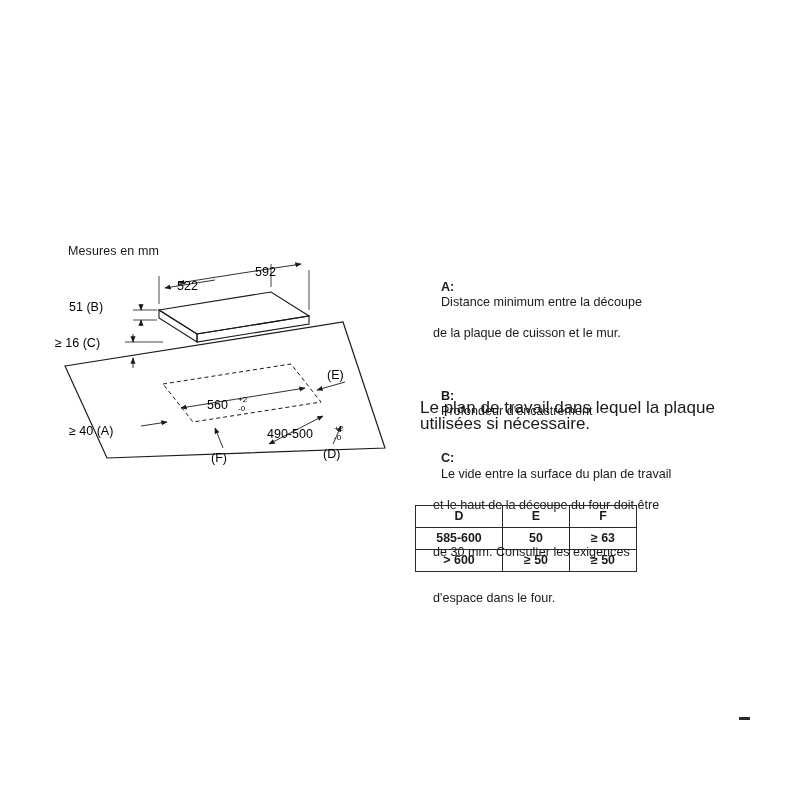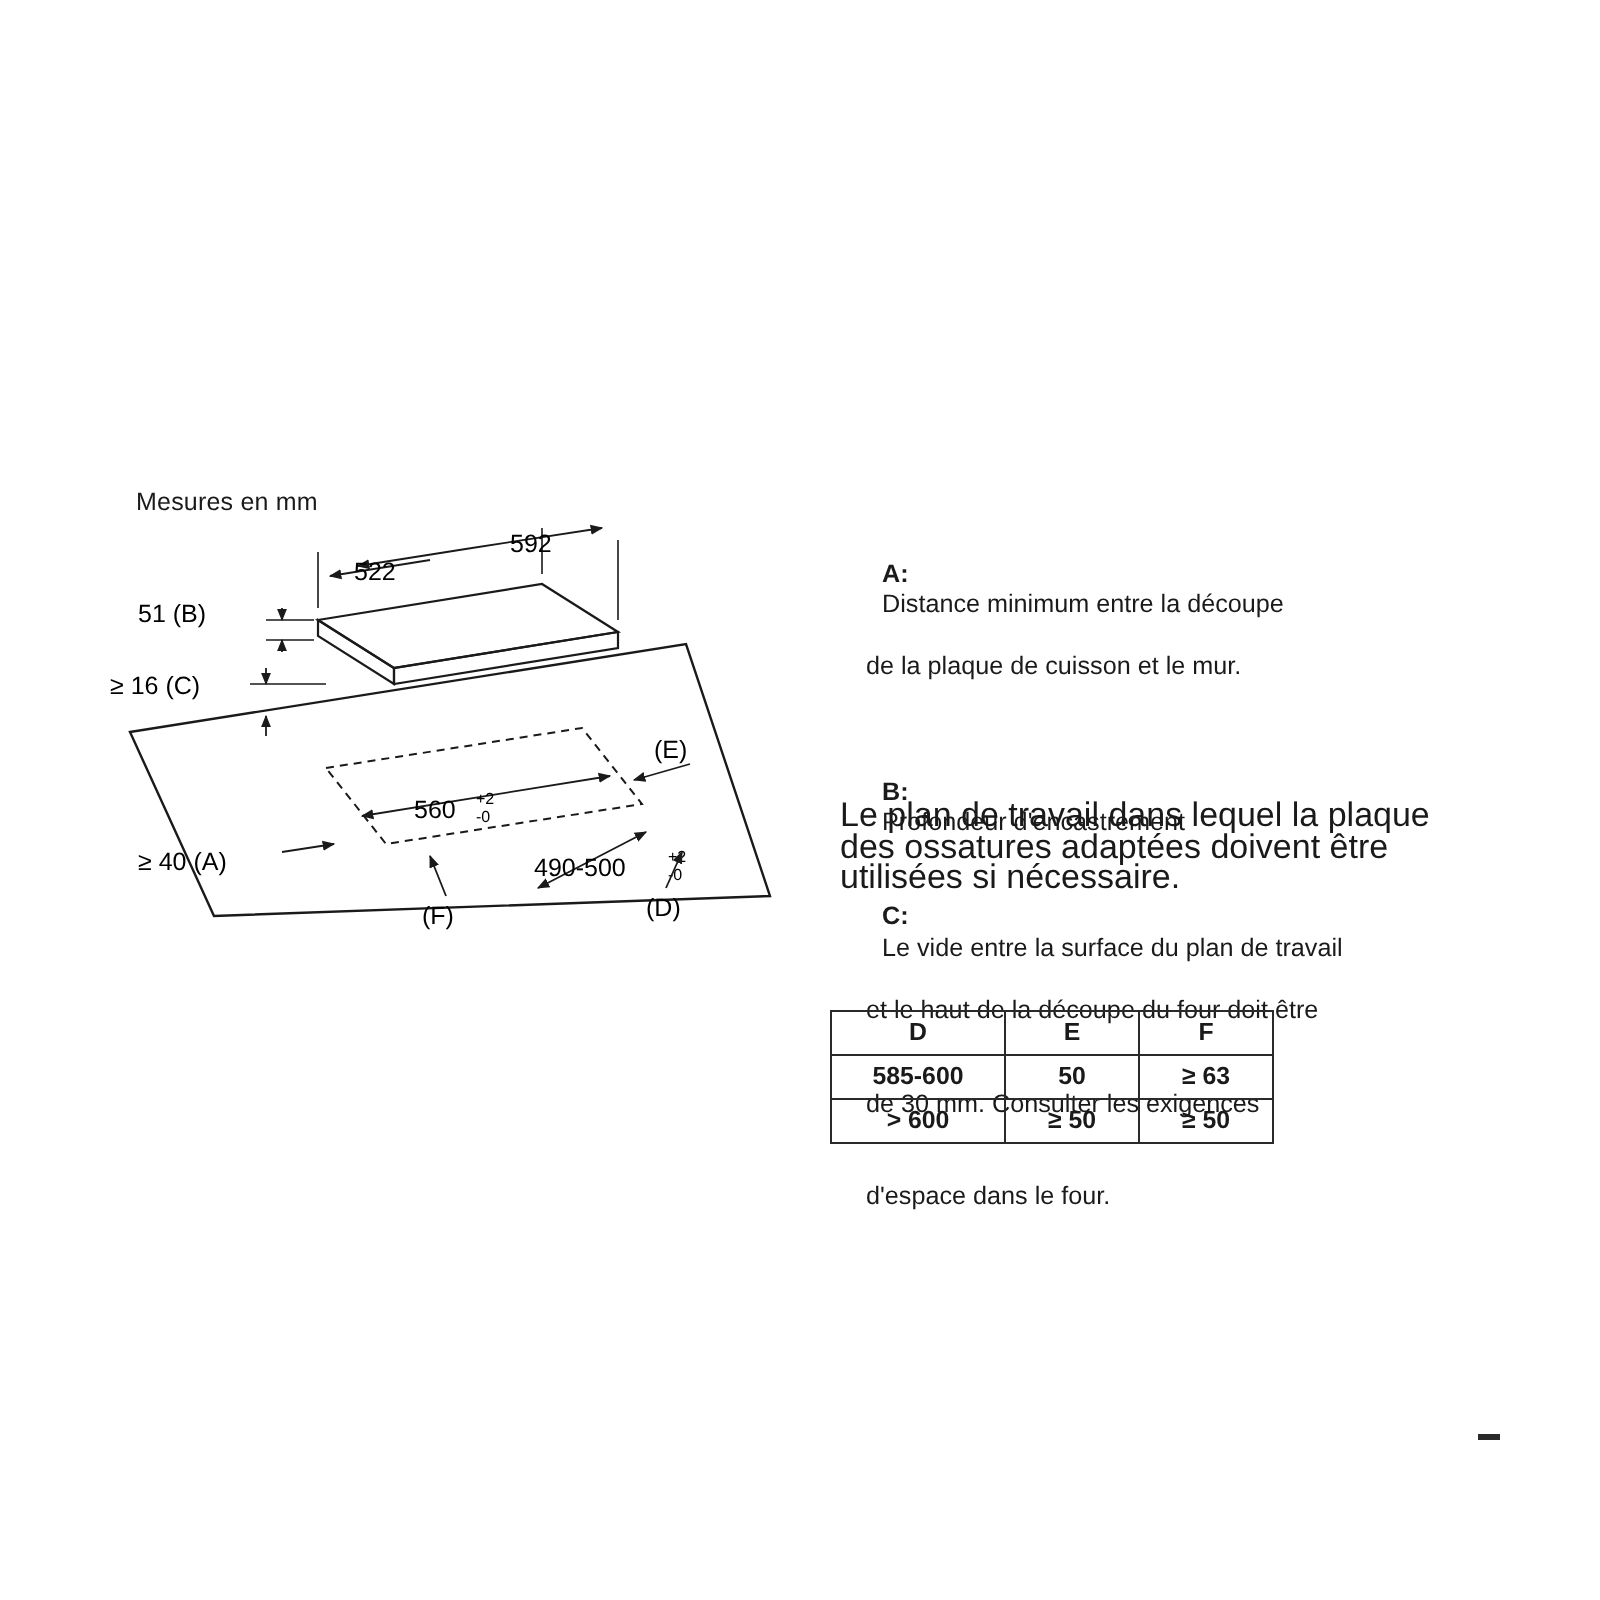--- a/index.html
+++ b/index.html
@@ -211,21 +211,20 @@
       <b>C:</b>
       <span>Le vide entre la surface du plan de travail</span>
       <span class="indent">et le haut de la découpe du four doit être</span>
       <span class="indent">de 30 mm. Consulter les exigences</span>
       <span class="indent">d'espace dans le four.</span>
     </div>
   </div>
 
   <div class="paragraph">
     <span>Le plan de travail dans lequel la plaque</span>
-    <span>des ossatures adaptées doivent être</span>
     <span>utilisées si nécessaire.</span>
   </div>
 
   <div class="table-wrap">
     <table class="dims">
       <tbody>
           <tr>
         <th>D</th>
         <th>E</th>
         <th>F</th>

